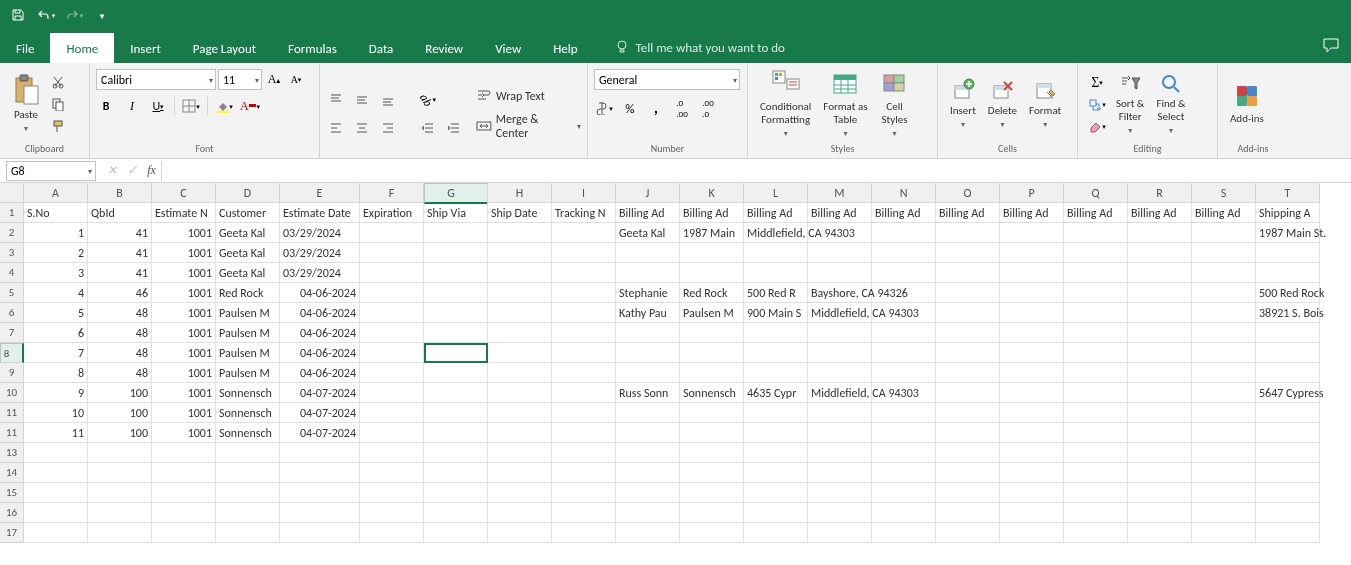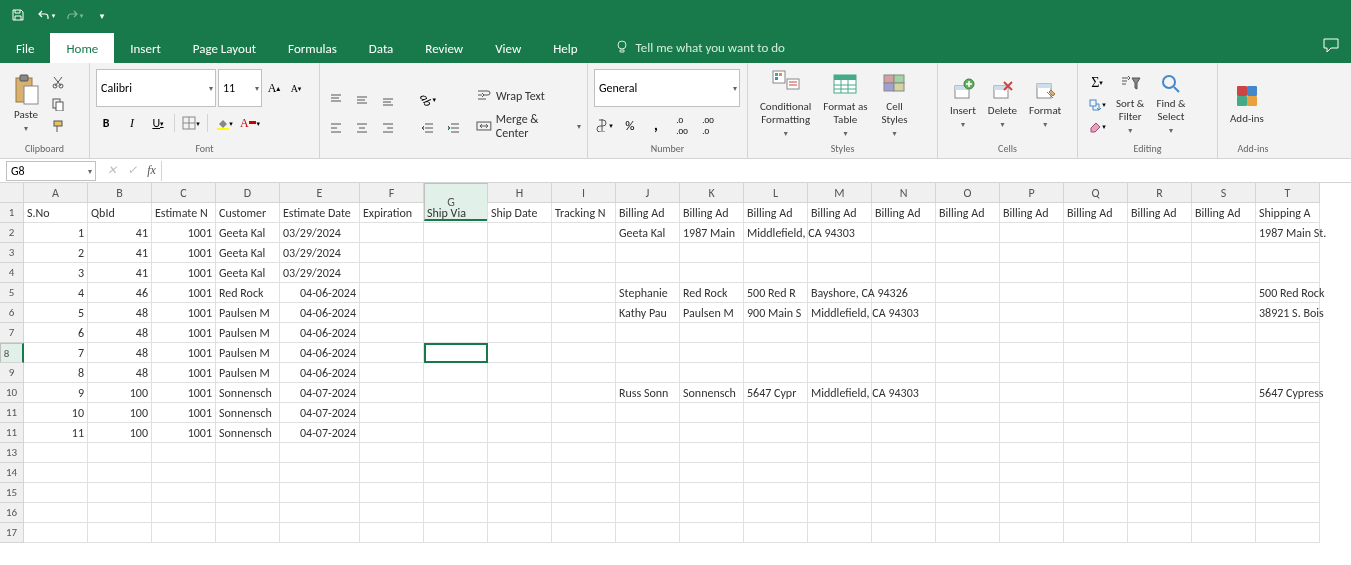--- a/index.html
+++ b/index.html
@@ -27,21 +27,21 @@
 
 .ribbon { height:96px; background:#f3f3f3; border-bottom:1px solid #d4d4d4; display:flex; }
 .group { border-right:1px solid #d4d4d4; display:flex; flex-direction:column; padding:2px 6px 0; }
 .group-body { flex:1; display:flex; align-items:center; }
 .group-label { height:16px; font-size:10px; color:#666; text-align:center; position:relative; }
 .bigbtn { display:flex; flex-direction:column; align-items:center; justify-content:center; padding:2px 6px; cursor:pointer; font-size:11px; color:#333; gap:2px; }
 .bigbtn .caret { font-size:8px; color:#666; }
 .smbtn { width:20px; height:20px; display:flex; align-items:center; justify-content:center; cursor:pointer; }
 .vstack { display:flex; flex-direction:column; gap:2px; }
 .hstack { display:flex; gap:2px; align-items:center; }
-.sel { background:#fff; border:1px solid #c0c0c0; height:38px; padding:0 14px 0 4px; font-size:12px; cursor:pointer; position:relative; display:flex; align-items:center; }
+.sel { background:#fff; border:1px solid #c0c0c0; height:21px; padding:0 14px 0 4px; font-size:12px; cursor:pointer; position:relative; display:flex; align-items:center; }
 .sel .car { position:absolute; right:2px; font-size:8px; color:#666; }
 .ribtxt { font-size:12px; color:#333; }
 
 
 .fbar { height:24px; border-bottom:1px solid #d4d4d4; display:flex; align-items:center; background:#fff; }
 .namebox { width:90px; height:20px; border:1px solid #c0c0c0; margin:0 2px 0 6px; padding:0 4px; font-size:12px; display:flex; align-items:center; position:relative; }
 .namebox .car { position:absolute; right:3px; font-size:8px; color:#666; }
 .fbtns { display:flex; width:60px; justify-content:space-around; color:#c0c0c0; border-right:1px solid #d4d4d4; height:20px; align-items:center; margin-left:4px; }
 .fbtns span { cursor:pointer; font-style:italic; font-family:serif; }
 .finput { flex:1; height:20px; padding:0 6px; }
@@ -705,21 +705,21 @@
         <div class="cell r" style="width: 64px;">100</div>
         <div class="cell r" style="width: 64px;">1001</div>
         <div class="cell" style="width: 64px;">Sonnensch</div>
         <div class="cell r" style="width: 80px;">04-07-2024</div>
         <div class="cell" style="width: 64px;"></div>
         <div class="cell" style="width: 64px;"></div>
         <div class="cell" style="width: 64px;"></div>
         <div class="cell" style="width: 64px;"></div>
         <div class="cell" style="width: 64px;">Russ Sonn</div>
         <div class="cell" style="width: 64px;">Sonnensch</div>
-        <div class="cell" style="width: 64px;">5647 Cypr</div>
+        <div class="cell" style="width: 64px;">4635 Cypr</div>
         <div class="cell" style="width: 64px; overflow: visible;">Middlefield, CA  94303</div>
         <div class="cell" style="width: 64px;"></div>
         <div class="cell" style="width: 64px;"></div>
         <div class="cell" style="width: 64px;"></div>
         <div class="cell" style="width: 64px;"></div>
         <div class="cell" style="width: 64px;"></div>
         <div class="cell" style="width: 64px;"></div>
         <div class="cell" style="width: 64px; overflow: visible;">5647 Cypress</div>
       </div>
       <div class="row">

